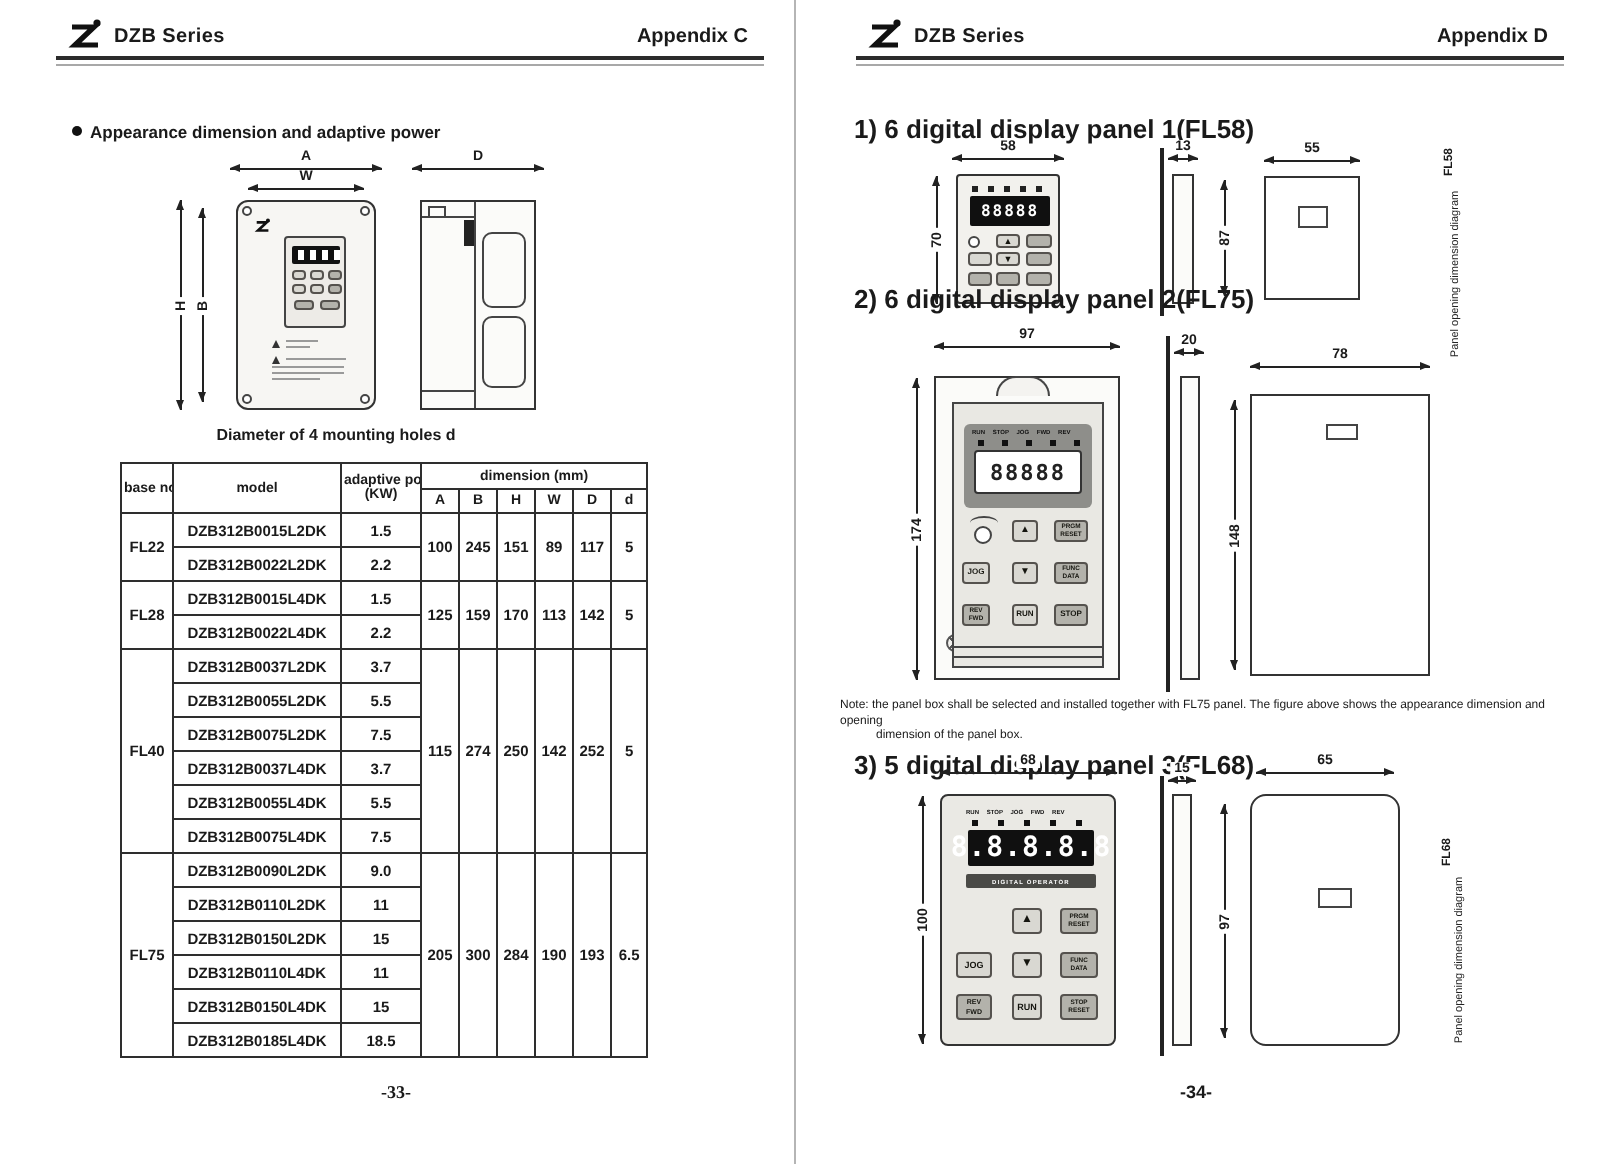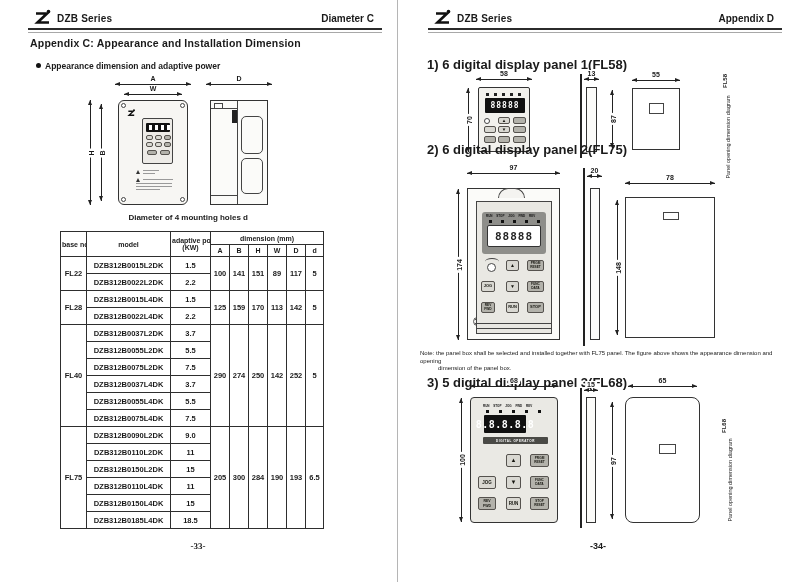--- a/index.html
+++ b/index.html
@@ -62,23 +62,22 @@
 <body>
 
 <div class="sheet">
 
   <div class="page" style="left:0;">
     <svg class="logo" style="left:33px;top:9px;" width="20" height="17" viewBox="0 0 20 17">
       <circle cx="15.5" cy="2.5" r="1.8" fill="#111"></circle>
       <path d="M3 4.5 H14 L4.5 13.5 H16" fill="none" stroke="#111" stroke-width="2.6"></path>
     </svg>
     <span class="brand" style="left:57px;top:13px;">DZB Series</span>
-    <span class="appx" style="right:22px;top:13px;">Diameter C</span>
+    <span class="appx" style="right:22px;top:13px;">Appendix C</span>
     <div class="hrule" style="left:28px;right:14px;top:28px;"></div>
-    <div class="ptitle" style="left:30px;top:37px;">Appendix C:  Appearance and Installation Dimension</div>
     <div class="bullet-line" style="left:36px;top:61px;">
       <span class="bdot"></span><span>Appearance dimension and adaptive power</span>
     </div>
 
     <div class="hdim" style="left:115px;top:84px;width:76px;">
       <span class="dimlabel">A</span>
       </div>
     <div class="hdim" style="left:124px;top:94px;width:58px;">
       <span class="dimlabel">W</span>
       </div>
@@ -131,21 +130,21 @@
       </div>
     <div class="box" style="left:210px;top:100px;width:58px;height:105px;">
       <div class="hline" style="left:0;top:7px;width:26px;"></div>
       <div class="hline" style="left:0;top:94px;width:26px;"></div>
       <div class="abs" style="left:26px;top:0;width:0;height:103px;border-left:1px solid #444;"></div>
       <div class="thinbox" style="left:3px;top:2px;width:9px;height:6px;"></div>
       <div class="abs" style="left:21px;top:9px;width:5px;height:13px;background:#222;"></div>
       <div class="thinbox" style="left:30px;top:15px;width:22px;height:38px;border-radius:5px;"></div>
       <div class="thinbox" style="left:30px;top:57px;width:22px;height:36px;border-radius:5px;"></div>
     </div>
-    <div class="abs" style="left:88px;top:213px;width:160px;text-align:right;font-size:8px;font-weight:700;">Diameter of 4 mounting holes d</div>
+    <div class="abs" style="left:88px;top:213px;width:160px;text-align:center;font-size:8px;font-weight:700;">Diameter of 4 mounting holes d</div>
 
     <table class="dim" style="left:60px;top:231px;width:263px;">
       <colgroup>
         <col style="width:26px">
           <col style="width:84px">
           <col style="width:40px">
         <col style="width:19px">
           <col style="width:19px">
           <col style="width:19px">
         <col style="width:19px">
@@ -170,21 +169,21 @@
           <th>D</th>
           <th>d</th>
         </tr>
       </thead>
       <tbody>
           <tr style="height: 17px;">
             <td rowspan="2">FL22</td>
             <td>DZB312B0015L2DK</td>
             <td>1.5</td>
             <td rowspan="2">100</td>
-            <td rowspan="2">141</td>
+            <td rowspan="2">245</td>
             <td rowspan="2">151</td>
             <td rowspan="2">89</td>
             <td rowspan="2">117</td>
             <td rowspan="2">5</td>
           </tr>
           <tr style="height: 17px;">
             <td>DZB312B0022L2DK</td>
             <td>2.2</td>
           </tr>
           <tr style="height: 17px;">
@@ -199,21 +198,21 @@
             <td rowspan="2">5</td>
           </tr>
           <tr style="height: 17px;">
             <td>DZB312B0022L4DK</td>
             <td>2.2</td>
           </tr>
           <tr style="height: 17px;">
             <td rowspan="6">FL40</td>
             <td>DZB312B0037L2DK</td>
             <td>3.7</td>
-            <td rowspan="6">290</td>
+            <td rowspan="6">115</td>
             <td rowspan="6">274</td>
             <td rowspan="6">250</td>
             <td rowspan="6">142</td>
             <td rowspan="6">252</td>
             <td rowspan="6">5</td>
           </tr>
           <tr style="height: 17px;">
             <td>DZB312B0055L2DK</td>
             <td>5.5</td>
           </tr>
@@ -404,21 +403,21 @@
     <div class="vdim" style="left:61px;top:398px;height:124px;">
       <span class="dimlabel">100</span>
       </div>
     <div class="box" style="left:70px;top:397px;width:88px;height:126px;border-radius:4px;background:#eae9e4;">
       <div class="leds" style="left:12px;top:6px;">RUN STOP JOG FWD REV</div>
       <div class="leddot" style="left:15px;top:12px;"></div>
         <div class="leddot" style="left:28px;top:12px;"></div>
       <div class="leddot" style="left:41px;top:12px;"></div>
         <div class="leddot" style="left:54px;top:12px;"></div>
       <div class="leddot" style="left:67px;top:12px;"></div>
-      <div class="seg" style="left:13px;top:17px;width:42px;height:18px;font-size:10px;letter-spacing:.5px;">8.8.8.8.8</div>
+      <div class="seg" style="left:13px;top:17px;width:63px;height:18px;font-size:14px;letter-spacing:.5px;">8.8.8.8.8</div>
       <div class="abs" style="left:12px;top:39px;width:65px;height:7px;background:#4a4a46;border-radius:1px;color:#fff;font-size:3px;font-weight:700;display:flex;align-items:center;justify-content:center;letter-spacing:.6px;">DIGITAL OPERATOR</div>
       <div class="p-btn" style="left:35px;top:56px;width:15px;height:13px;font-size:6px;">
           <span>▲</span>
         </div>
       <div class="p-btn dark" style="left:59px;top:56px;width:19px;height:13px;font-size:3.2px;">
         <span>PRGM</span>
           <span>RESET</span>
         </div>
       <div class="p-btn" style="left:7px;top:78px;width:18px;height:13px;font-size:4.5px;">
           <span>JOG</span>

